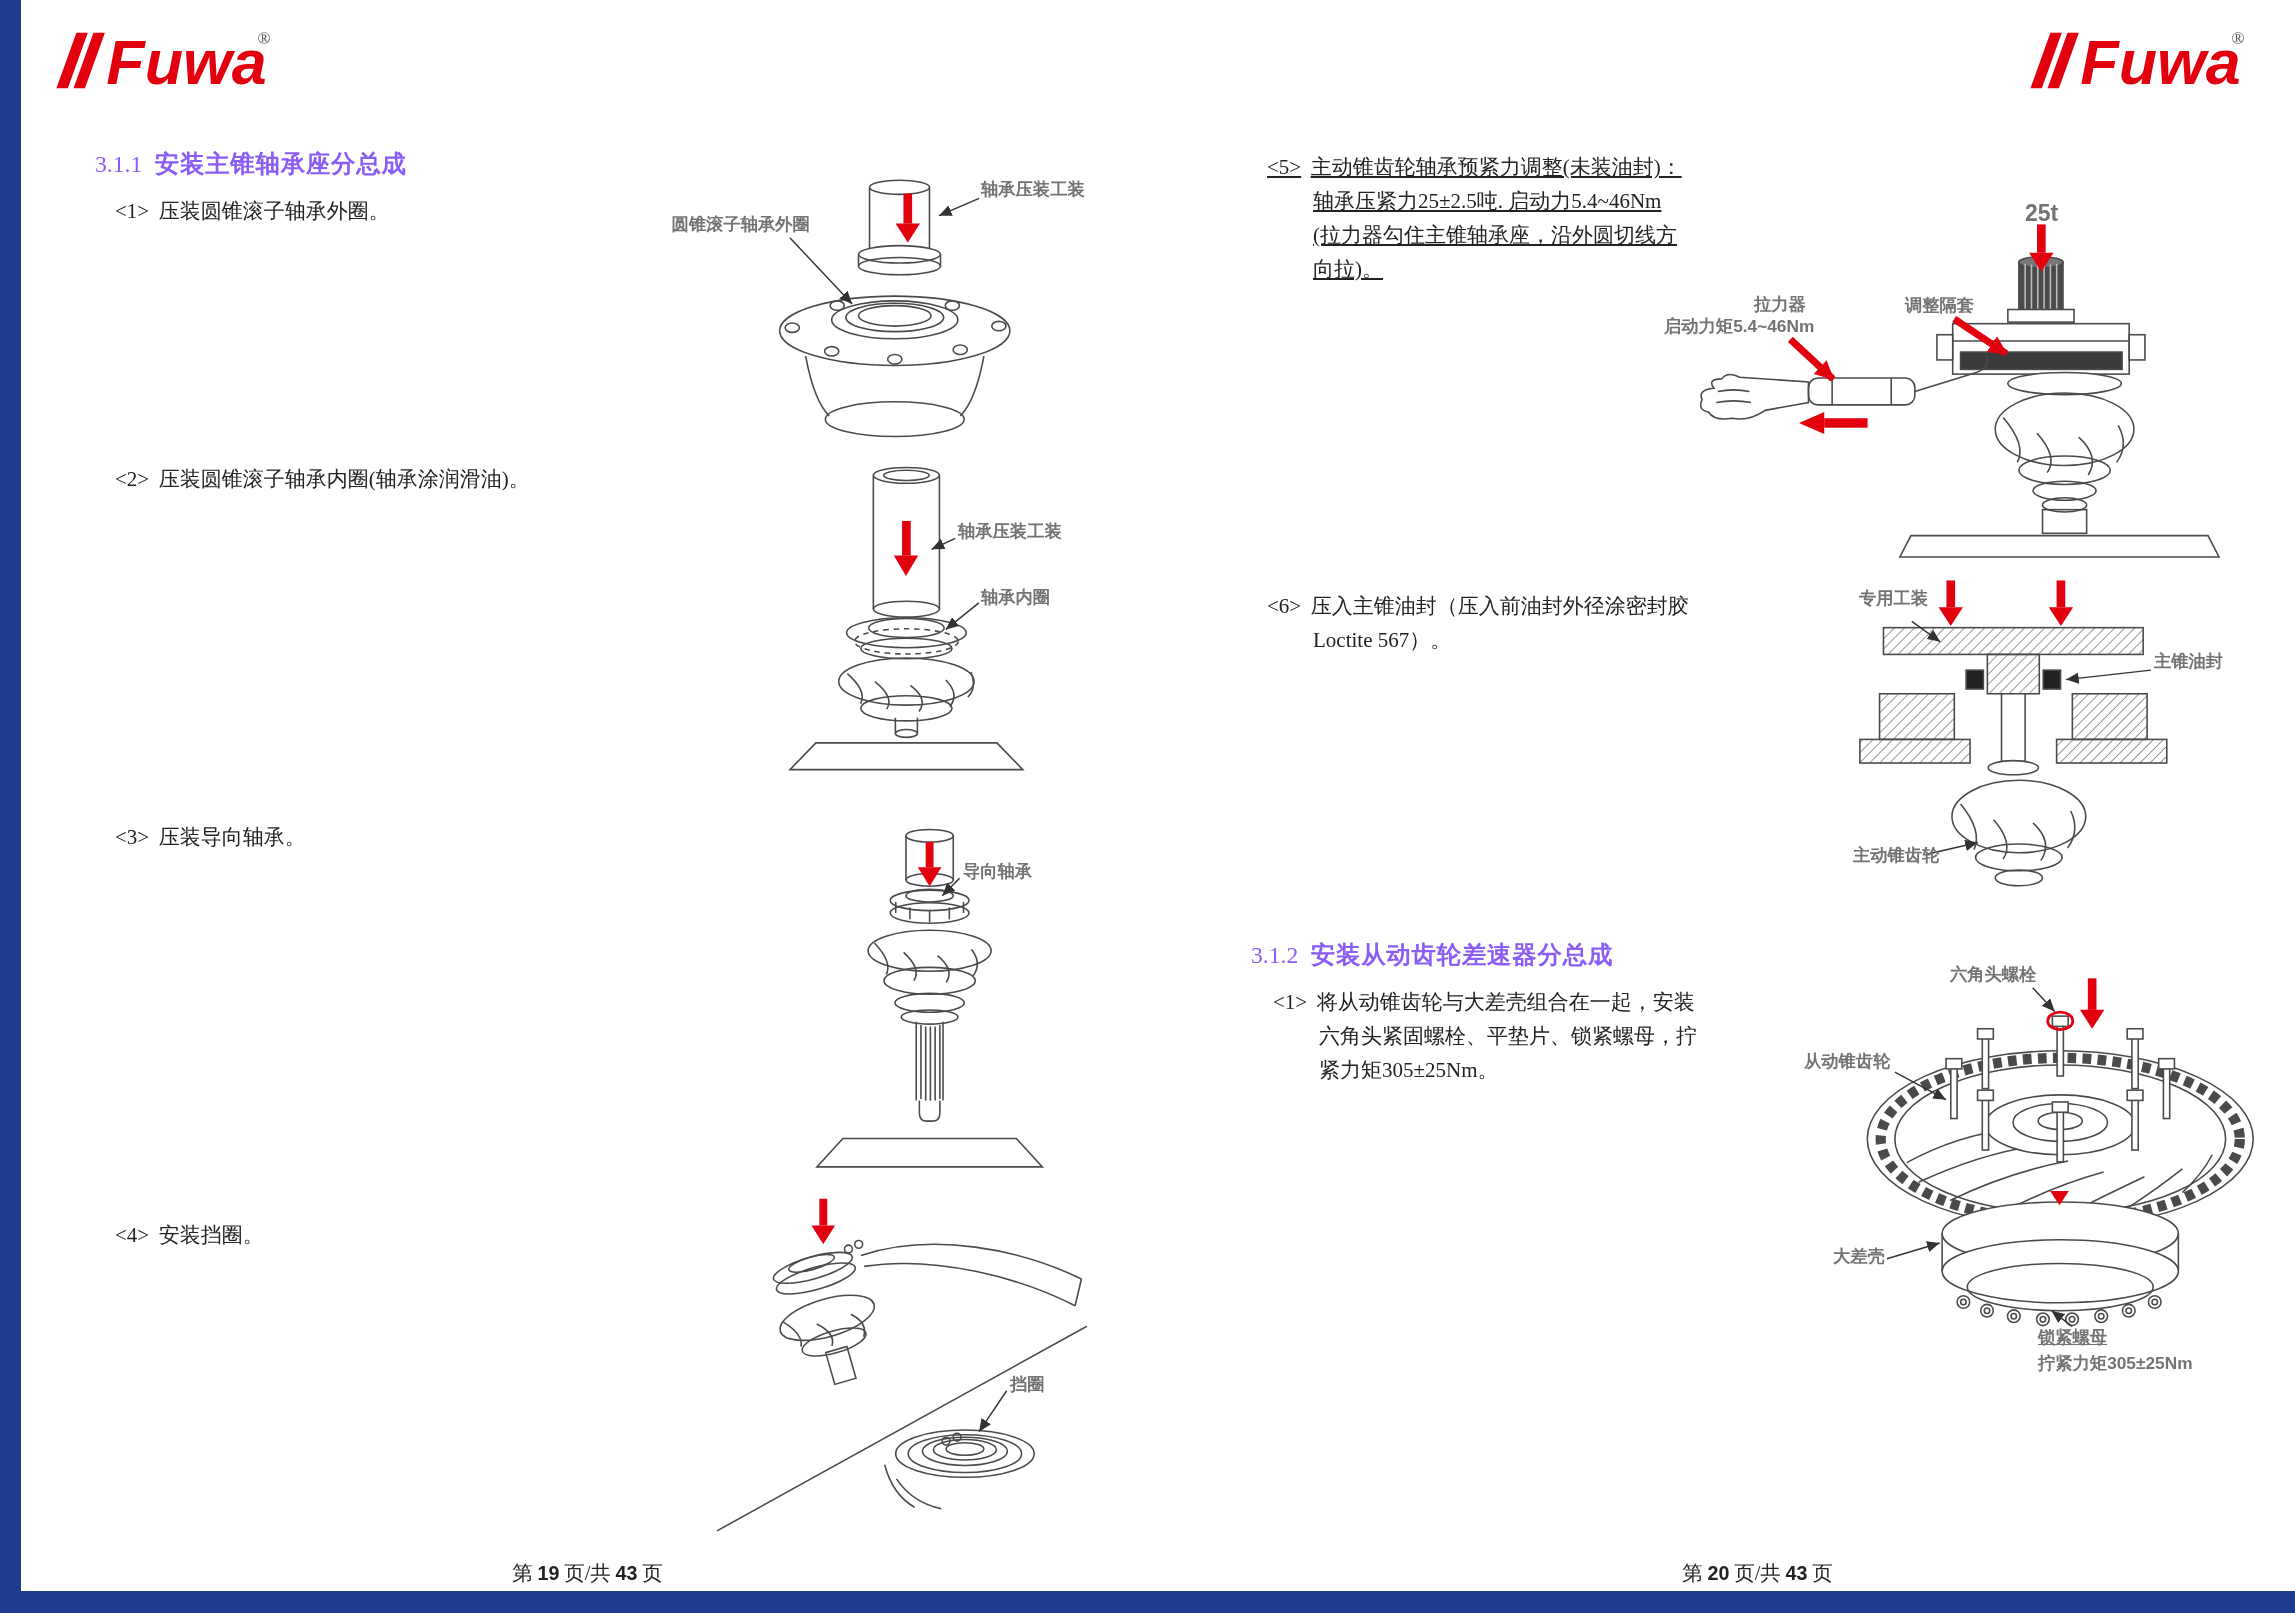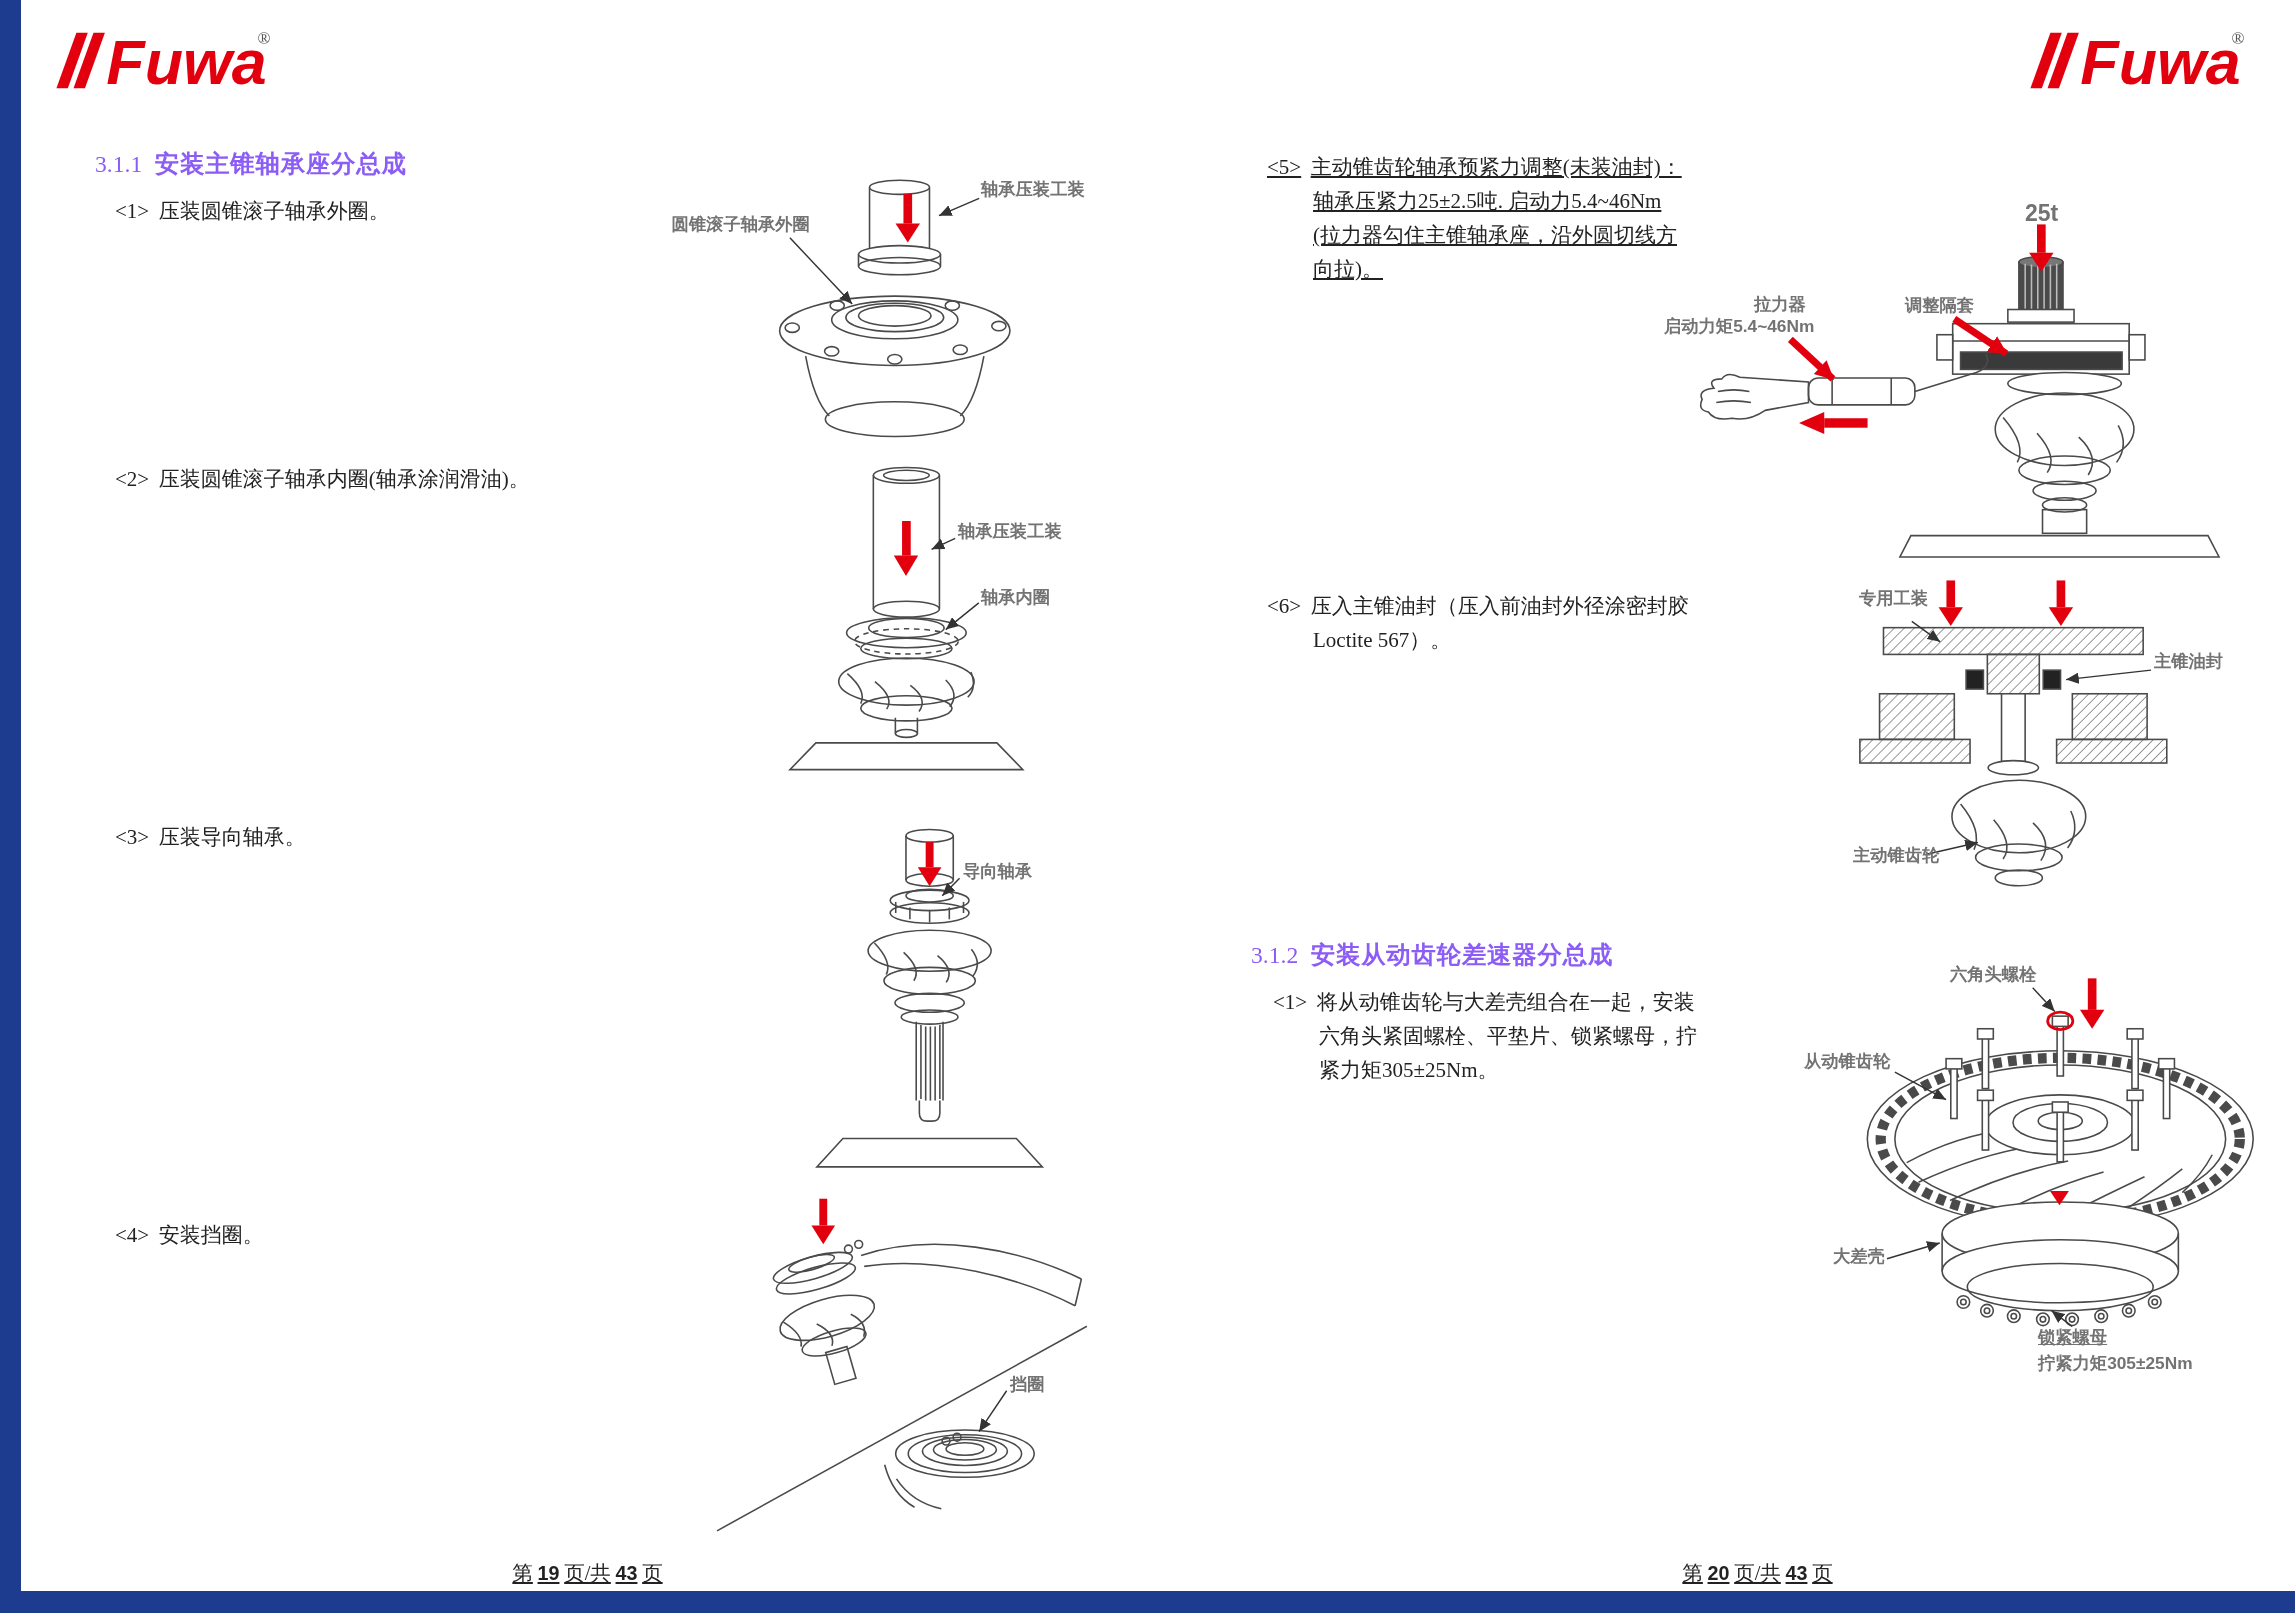--- a/index.html
+++ b/index.html
@@ -15,21 +15,21 @@
   .sec-num{font:400 23.6px "Liberation Serif",serif;margin-right:12.6px;}
   .sec-title{font:700 24.4px "Liberation Sans",sans-serif;letter-spacing:0.8px;}
 
   .step{position:absolute;color:#222;font:21px/1.62 "Liberation Serif",serif;white-space:nowrap;}
   .snum{margin-right:9.5px;}
   .cont{padding-left:46px;}
 
   .flabel{position:absolute;font:700 17.3px/1.25 "Liberation Sans",sans-serif;color:#737373;white-space:nowrap;}
   .flabel.big{font-size:23px;}
 
-  .footer{position:absolute;font:20.5px "Liberation Serif",serif;color:#222;white-space:nowrap;text-align:center;width:473px;text-decoration:underline;}
+  .footer{position:absolute;font:20.5px "Liberation Serif",serif;color:#222;white-space:nowrap;text-align:center;width:473px;}
   .footer b{font-family:"Liberation Sans",sans-serif;font-size:19.7px;}
   .footer span{margin:0 4.7px;}
 
   svg{display:block;}
   .fig{position:absolute;}
 </style>
 </head>
 <body>
 
 <div class="sheet">

